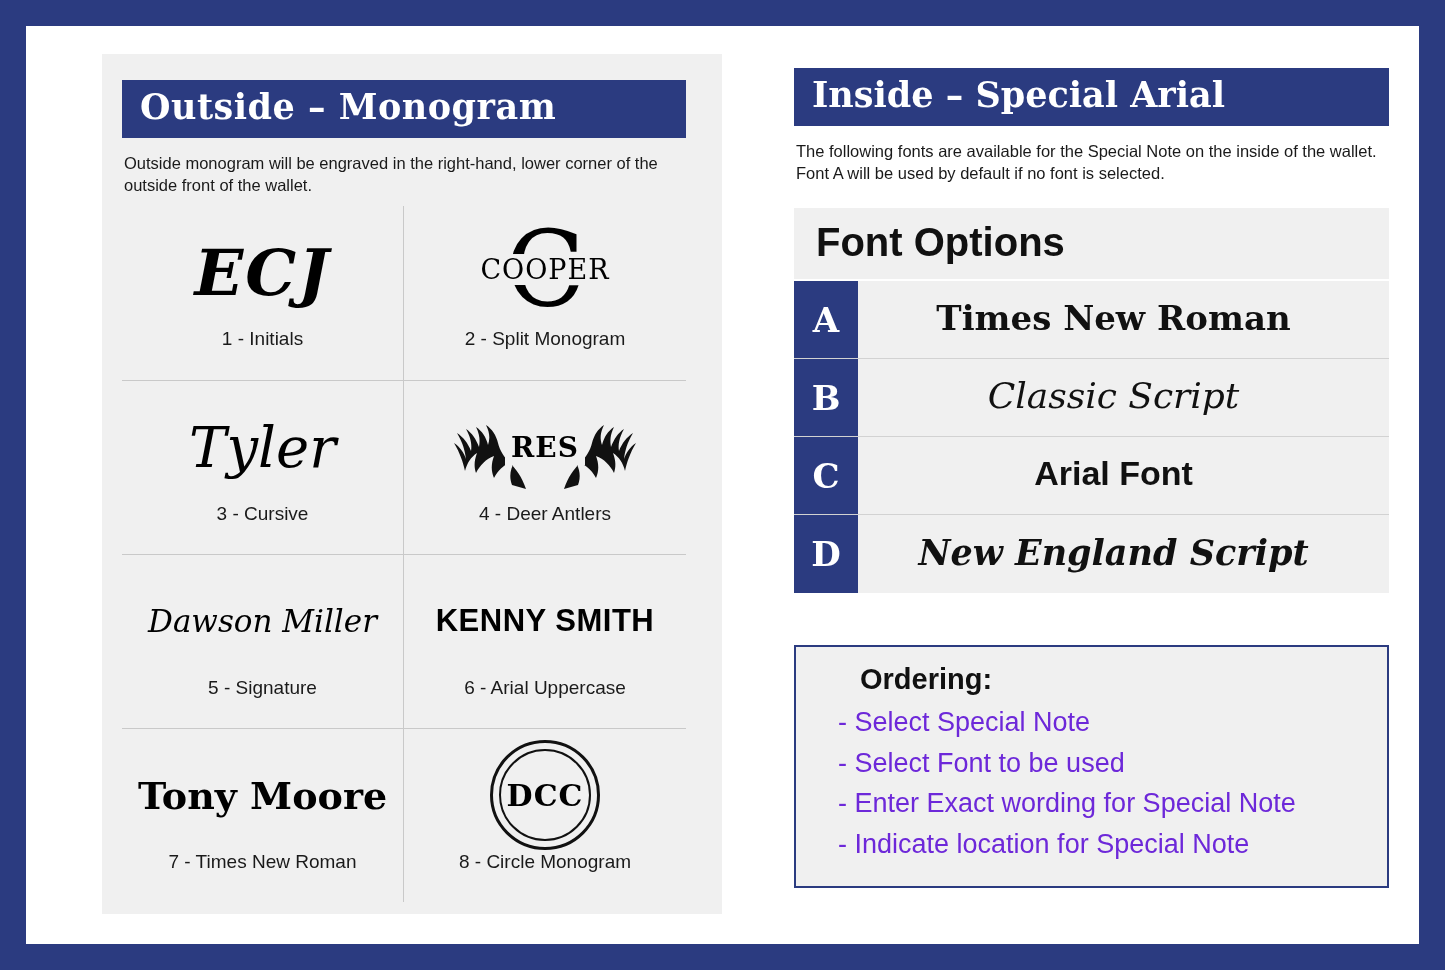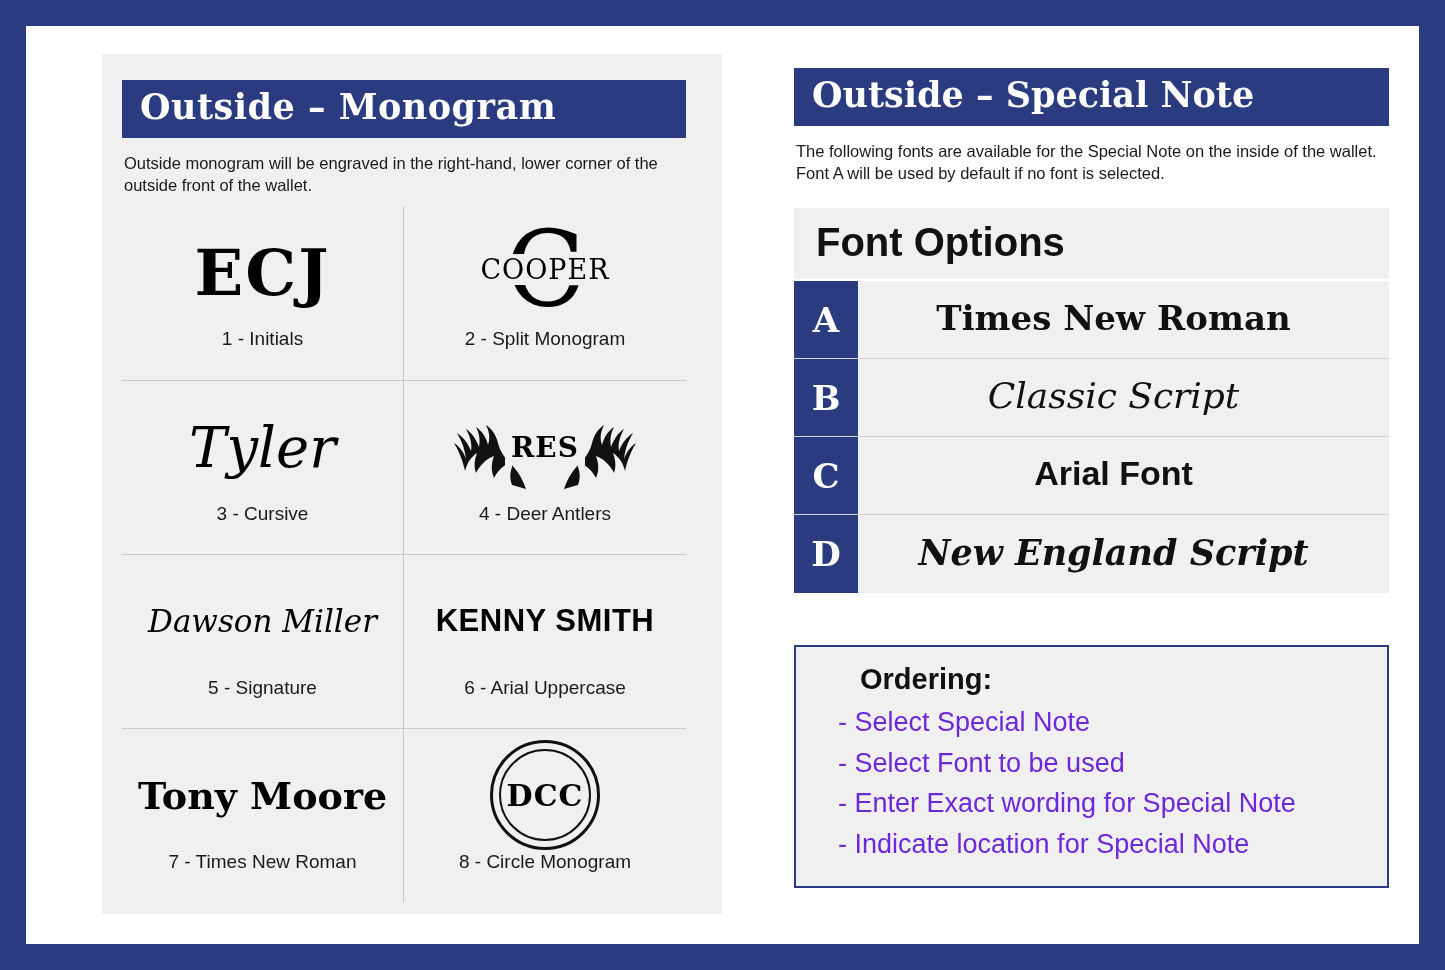--- a/index.html
+++ b/index.html
@@ -93,20 +93,21 @@
   .caption {
     font-size: 19px;
     color: #1a1a1a;
   }
 
   .s-initials {
     font-family: "DejaVu Serif", serif;
     font-weight: bold;
     font-size: 64px;
     letter-spacing: 2px;
+    font-style: italic;
   }
   .s-split {
     position: relative;
     width: 220px; height: 104px;
   }
   .s-split .big {
     position: absolute;
     left: 50%; top: 50%;
     transform: translate(-50%, -52%);
     font-family: "DejaVu Serif", serif;
@@ -325,21 +326,21 @@
             <span>DCC</span>
           </span>
         </div>
         <div class="caption">8 - Circle Monogram</div>
       </div>
 
     </div>
   </div>
 
   <div class="col-right">
-    <div class="banner-right">Outside – Special Note</div>
+    <div class="banner-right">Inside – Special Arial</div>
     <div class="intro">The following fonts are available for the Special Note on the inside of the wallet.  Font A will be used by default if no font is selected.</div>
 
     <div class="fo-title-box">
       <div class="fo-title">Font Options</div>
     </div>
 
     <div class="fo-rows">
       <div class="fo-row">
         <div class="fo-key">A</div>
         <div class="fo-val">

